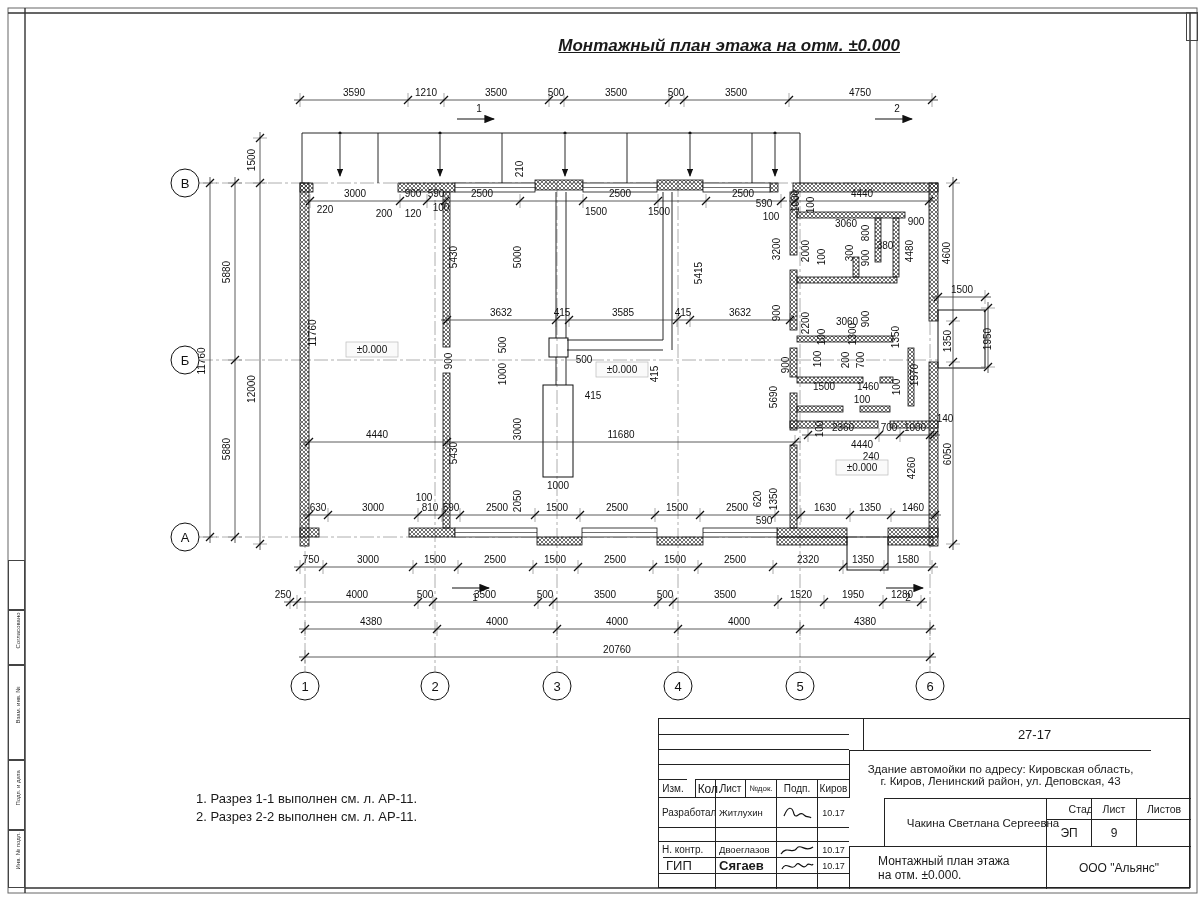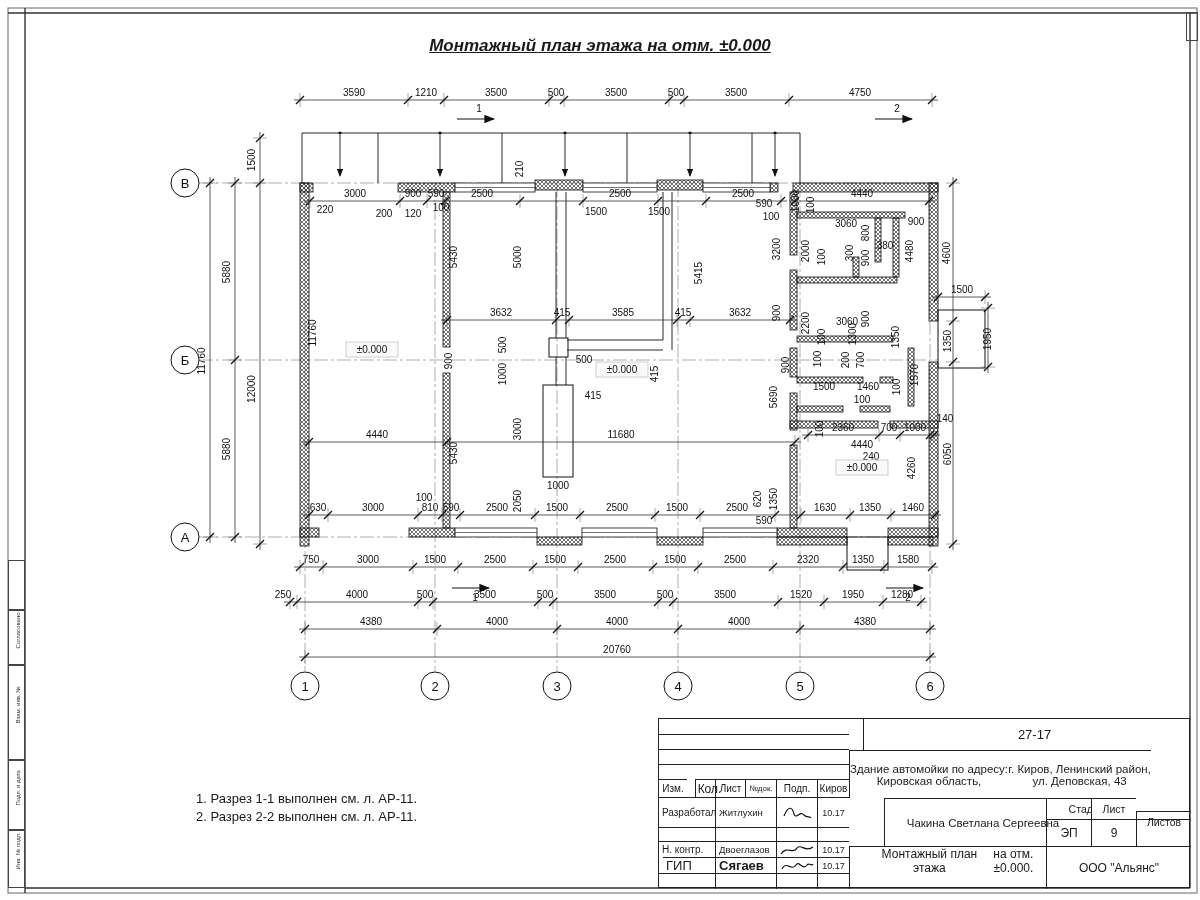--- a/index.html
+++ b/index.html
@@ -1,19 +1,19 @@
 <!DOCTYPE html>
 <html><head>
 <meta charset="utf-8">
 <style>
   html,body{margin:0;padding:0;background:#e8e8e8;}
   #sheet{position:relative;width:1200px;height:900px;background:#ffffff;
          font-family:"Liberation Sans",sans-serif;color:#1a1a1a;overflow:hidden;}
   #plan-svg{position:absolute;left:0;top:0;}
-  .drawing-title{position:absolute;left:300px;top:36px;width:600px;text-align:center;
+  .drawing-title{position:absolute;left:300px;top:36px;width:600px;text-align:right;
       font-style:italic;font-weight:bold;font-size:17px;text-decoration:underline;}
   .notes{position:absolute;left:196px;top:790px;font-size:13px;line-height:1.35;}
   
   .tb{position:absolute;left:658px;top:718px;width:532px;height:170px;
       border:1.5px solid #222;box-sizing:border-box;font-size:11px;}
   .tb .cell{position:absolute;box-sizing:border-box;border-left:1px solid #222;border-top:1px solid #222;
       display:flex;align-items:center;justify-content:center;text-align:center;overflow:hidden;}
   .tb .cell.noL{border-left:none;} .tb .cell.noT{border-top:none;margin-left:14px;}
   .tb .left{justify-content:flex-start;padding-left:3px;}
   .sig svg{display:block;}
@@ -570,32 +570,32 @@
           <path d="M3 10 C7 1 13 13 17 6 C20 1 24 12 28 6 C30 3 33 8 34 5" fill="none" stroke="#111" stroke-width="1.2"></path>
         </svg>
     </div>
     <div class="cell" style="left:158px;top:138px;width:32px;height:16px;font-size:9px;">10.17</div>
     <div class="cell noL" style="left:0;top:154px;width:56px;height:16px;"></div>
     <div class="cell" style="left:56px;top:154px;width:61px;height:16px;"></div>
     <div class="cell" style="left:117px;top:154px;width:41px;height:16px;"></div>
     <div class="cell" style="left:158px;top:154px;width:32px;height:16px;"></div>
 
     <div class="cell noT" style="left:190px;top:0;width:342px;height:31px;font-size:13px;">27-17</div>
-    <div class="cell" style="left:190px;top:31px;width:302px;height:48px;font-size:11.5px;flex-direction:row;">
+    <div class="cell" style="left:190px;top:31px;width:302px;height:48px;font-size:11.5px;flex-direction:column;">
       <div>Здание автомойки по адресу: Кировская область,</div>
       <div>г. Киров, Ленинский район, ул. Деповская, 43</div>
     </div>
     <div class="cell" style="left:190px;top:79px;width:197px;height:48px;font-size:11.5px;margin-left:35px;">Чакина Светлана Сергеевна</div>
     <div class="cell" style="left:387px;top:79px;width:45px;height:21px;font-size:10.5px;padding-left:35px;">Стадия</div>
     <div class="cell" style="left:432px;top:79px;width:45px;height:21px;font-size:10.5px;">Лист</div>
-    <div class="cell" style="left:477px;top:92px;width:55px;height:21px;font-size:10.5px;">Листов</div>
+    <div class="cell" style="left:477px;top:79px;width:55px;height:21px;font-size:10.5px;">Листов</div>
     <div class="cell" style="left:387px;top:100px;width:45px;height:27px;font-size:12px;">ЭП</div>
     <div class="cell" style="left:432px;top:100px;width:45px;height:27px;font-size:12px;">9</div>
     <div class="cell" style="left:477px;top:100px;width:55px;height:27px;font-size:12px;"></div>
-    <div class="cell" style="left:190px;top:127px;width:197px;height:43px;font-size:12px;align-items:flex-start;padding-left:28px;">
+    <div class="cell" style="left:190px;top:127px;width:197px;height:43px;font-size:12px;flex-direction:column;align-items:flex-start;padding-left:28px;">
       <div>Монтажный план этажа</div>
       <div>на отм. ±0.000.</div>
     </div>
     <div class="cell" style="left:387px;top:127px;width:145px;height:43px;font-size:12px;">ООО "Альянс"</div>
   </div>
 
   <div class="strip-box" style="top:560px;height:50px;"></div>
   <div class="strip-box" style="top:610px;height:55px;">
     <div class="strip-label">Согласовано</div>
   </div>

